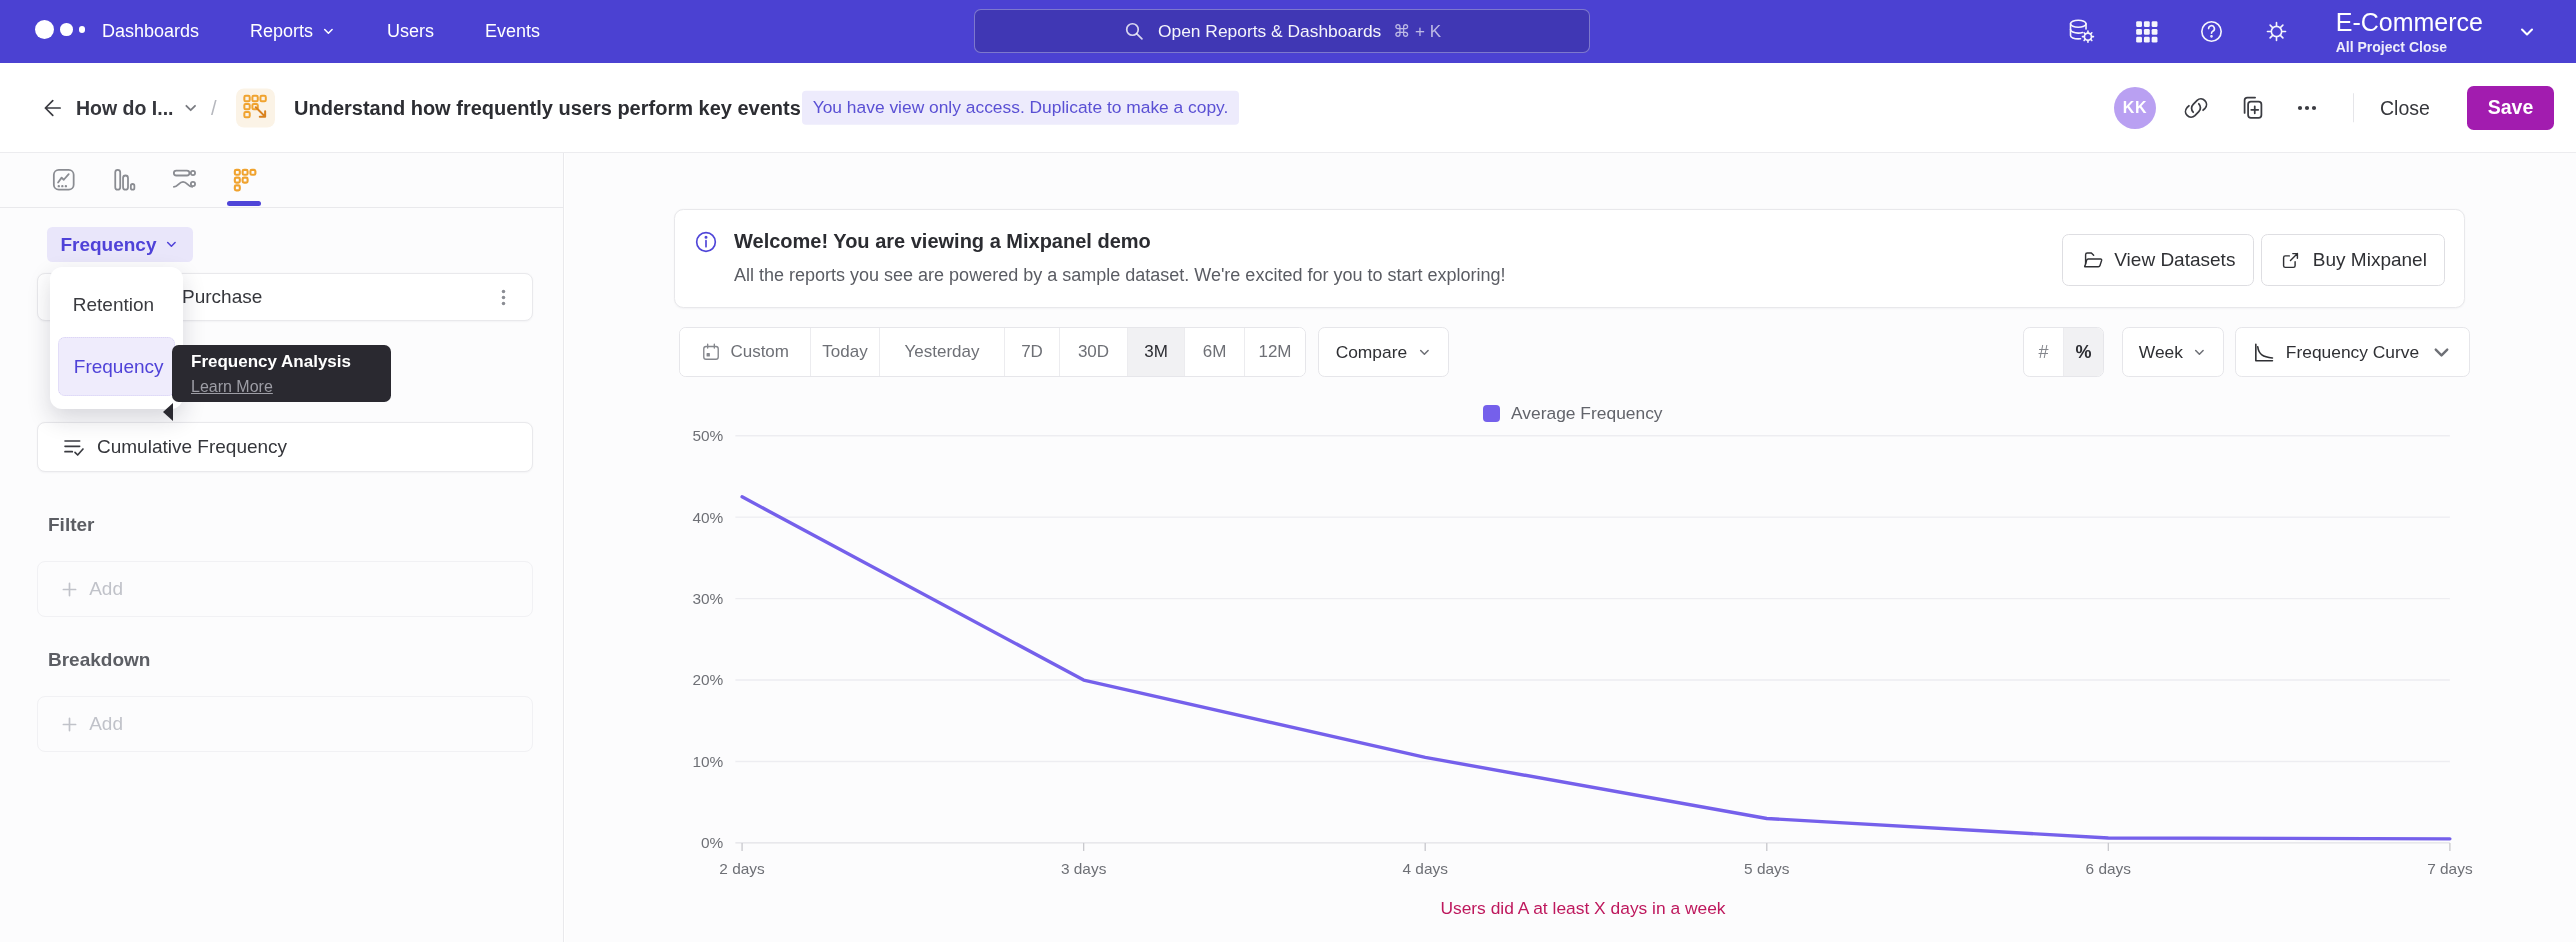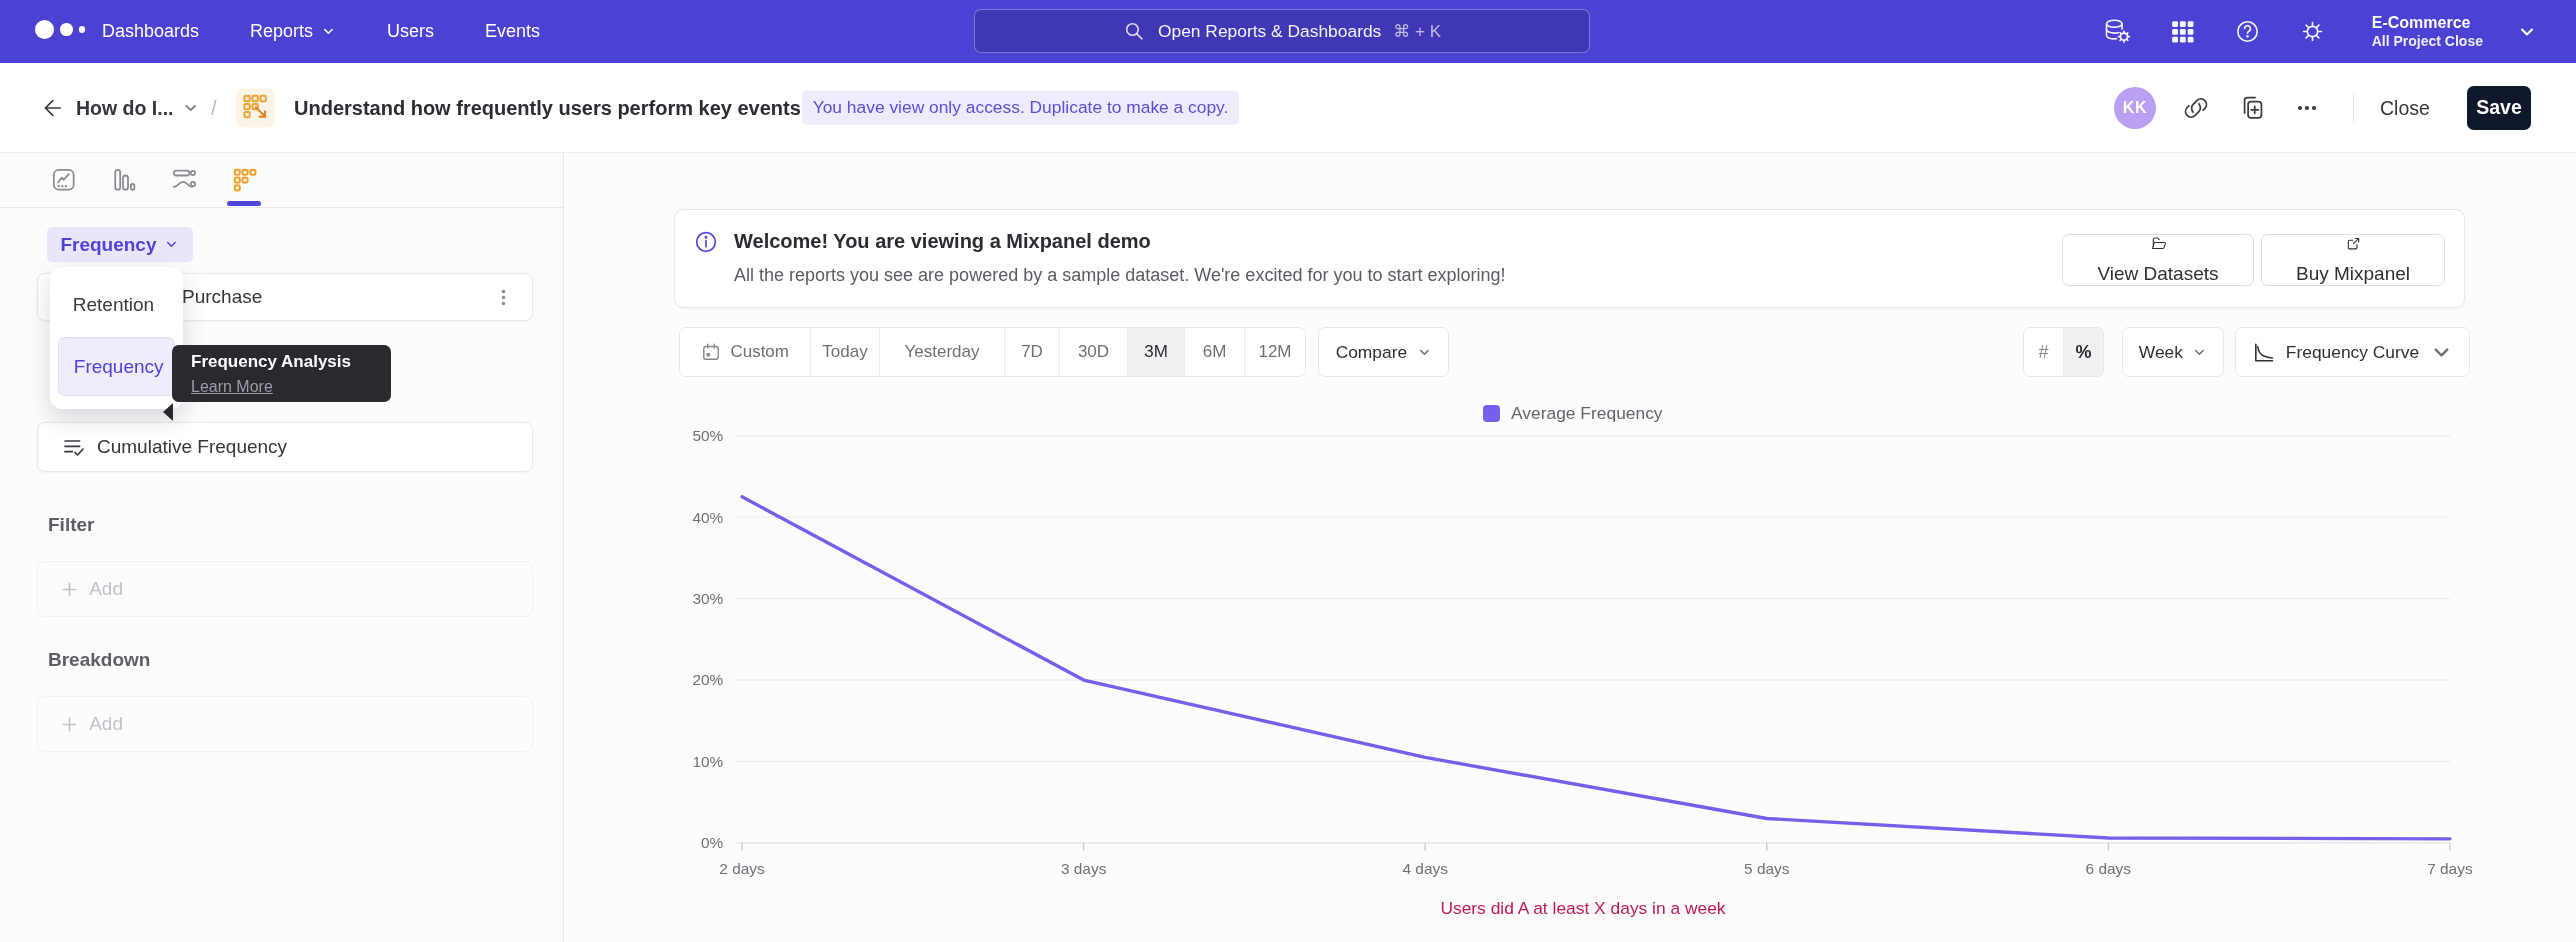--- a/index.html
+++ b/index.html
@@ -22,41 +22,41 @@
   .nav-search {
     position:absolute; left:974px; top:9.4px; width:616px; height:44px; border-radius:6.7px;
     background:rgba(0,0,0,0.14); border:1.3px solid rgba(255,255,255,0.32);
     display:flex; align-items:center; justify-content:center; gap:12px;
   }
   .nav-search .ph { font-size:17.4px; color:rgba(255,255,255,0.95); font-weight:500; }
   .nav-search .sc { font-size:17px; color:rgba(255,255,255,0.65); }
   .nav-right { position:absolute; right:39px; top:0; height:63px; display:flex; align-items:center; gap:34px; }
   .nav-ic { width:31px; height:31px; color:#fff; opacity:.95; cursor:pointer; }
   .proj { margin-left:9.4px; text-align:left; cursor:pointer; }
-  .proj .pn { font-size:16px; font-weight:700; }
+  .proj .pn { font-size:25px; font-weight:400; }
   .proj .ps { font-size:14px; font-weight:600; opacity:.9; margin-top:1.3px; }
   .proj-chev { width:20px; height:20px; color:#fff; cursor:pointer; }
 
   
   .header { position:absolute; left:0; top:63px; width:2576px; height:90px; background:#fff; border-bottom:1.3px solid #ececef; }
   .hv { position:absolute; top:50%; transform:translateY(-50%); }
   .back { left:38px; width:25.5px; height:25.5px; color:#3a3b41; cursor:pointer; }
   .crumb { left:76px; font-size:19.5px; font-weight:600; color:#35363c; cursor:pointer; }
   .crumb-chev { left:182px; width:17.4px; height:17.4px; color:#7a7c82; cursor:pointer; }
   .slash { left:211px; font-size:20px; color:#b6b8be; }
   .report-tile { left:236px; width:39px; height:39px; background:#fbf3e6; border-radius:8px; display:flex; align-items:center; justify-content:center; }
   .title { left:294px; font-size:20px; font-weight:600; color:#2c2d32; }
   .badge { left:802px; background:#edebfc; color:#5a50d4; font-size:17.4px; padding:6.7px 10.7px; border-radius:4px; }
   .avatar { left:2114px; width:42px; height:42px; border-radius:50%; background:#b9a0f2; color:#fff;
             display:flex; align-items:center; justify-content:center; font-size:16px; font-weight:700; letter-spacing:0.7px; cursor:pointer; }
   .h-ic { width:28px; height:28px; color:#3a3b41; cursor:pointer; }
   .ic-link { left:2182px; } .ic-copy { left:2239px; } .ic-more { left:2293px; }
   .h-div { left:2353px; width:1.3px; height:29.5px; background:#e5e5e9; }
   .close { left:2380px; font-size:19.5px; font-weight:500; color:#35363b; cursor:pointer; }
-  .save { left:2467px; width:64px; height:44px; background:#0f172a; color:#fff; font-size:19.5px; font-weight:600;
+  .save { left:2467px; width:87px; height:44px; background:#a21caf; color:#fff; font-size:19.5px; font-weight:600;
           border:none; border-radius:6.7px; }
 
   
   .sidebar { position:absolute; left:0; top:153px; width:564px; height:790px; background:#fcfcfd; border-right:1.3px solid #e9e9ec; }
   .tabs { position:absolute; left:0; top:0; width:100%; height:55px; border-bottom:1.3px solid #e9e9ec; }
   .tab { position:absolute; top:9.4px; width:35px; height:35px; color:#8a8c92; display:flex; align-items:center; justify-content:center; cursor:pointer; }
   .tab-ind { position:absolute; left:227px; top:48px; width:34px; height:5.4px; border-radius:2.7px; background:#4F45D8; }
   .chip { position:absolute; left:47px; top:74px; height:35px; padding:0 13.4px; background:#e9e6fa; color:#4f42d8;
           border-radius:5.4px; display:flex; align-items:center; gap:8px; font-size:19px; font-weight:600; cursor:pointer; }
   .chip .chev{ width:14.8px; height:14.8px; }
@@ -85,21 +85,21 @@
   .add-row .plus { width:19px; height:19px; color:#c0c2c9; }
 
   
   .main { position:absolute; left:565px; top:153px; width:2011px; height:790px; background:#fcfcfd; }
   .banner { position:absolute; left:109px; top:56px; width:1791px; height:99px; background:#fff; border:1.3px solid #e8e8eb;
             border-radius:9.4px; box-shadow:0 0.7px 2px rgba(20,20,40,0.04); }
   .info-ic { position:absolute; left:19px; top:20px; width:24px; height:24px; color:#4F45D8; }
   .banner-title { position:absolute; left:59px; top:20px; font-size:20px; font-weight:700; color:#2b2c31; }
   .banner-sub { position:absolute; left:59px; top:55px; font-size:18px; color:#5a5c63; }
   .bbtn { position:absolute; top:24px; height:52px; background:#fff; border:1.3px solid #dedee2; border-radius:6.7px;
-          display:flex; align-items:center; justify-content:center; gap:10.7px; font-size:19px; font-weight:500; color:#2f3034; cursor:pointer;flex-direction:column; }
+          display:flex; align-items:center; justify-content:center; gap:10.7px; font-size:19px; font-weight:500; color:#2f3034; cursor:pointer; }
   .bbtn svg { width:23px; height:23px; color:#2f3034; }
   .btn-datasets { left:1387px; width:192px; }
   .btn-buy { left:1586px; width:184px; }
 
   .controls { position:absolute; left:0; top:174px; width:2011px; height:50px; }
   .seg-group { position:absolute; left:114px; top:0; height:50px; display:flex; background:#fff;
                border:1.3px solid #e6e6ea; border-radius:6.7px; overflow:hidden; }
   .seg { display:flex; align-items:center; justify-content:center; gap:9.4px; font-size:17px; color:#6e7076;
          border-right:1.3px solid #ececef; cursor:pointer; background:#fff; }
   .seg:last-child { border-right:none; }

